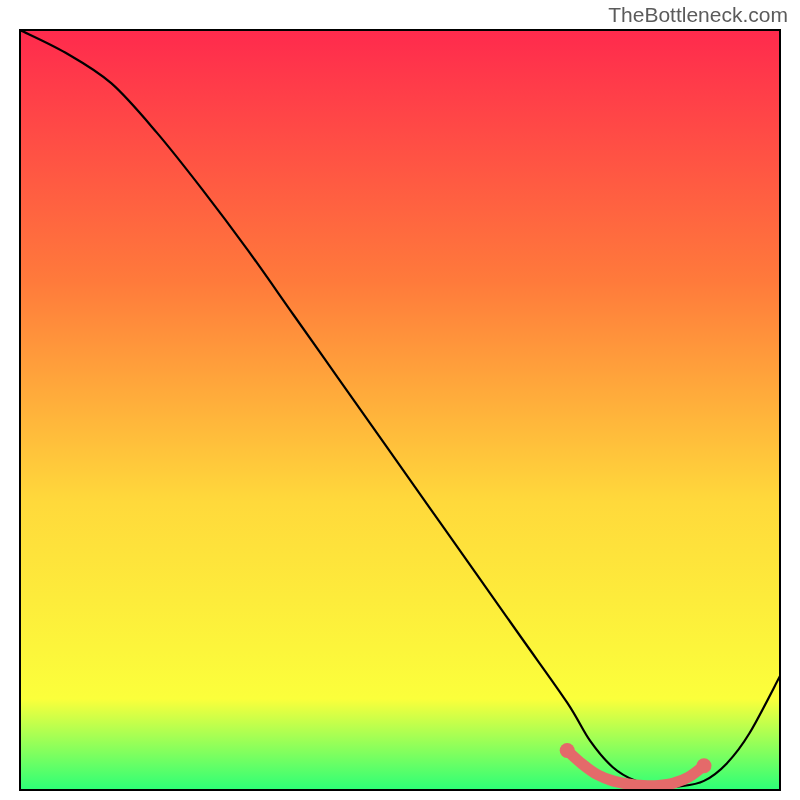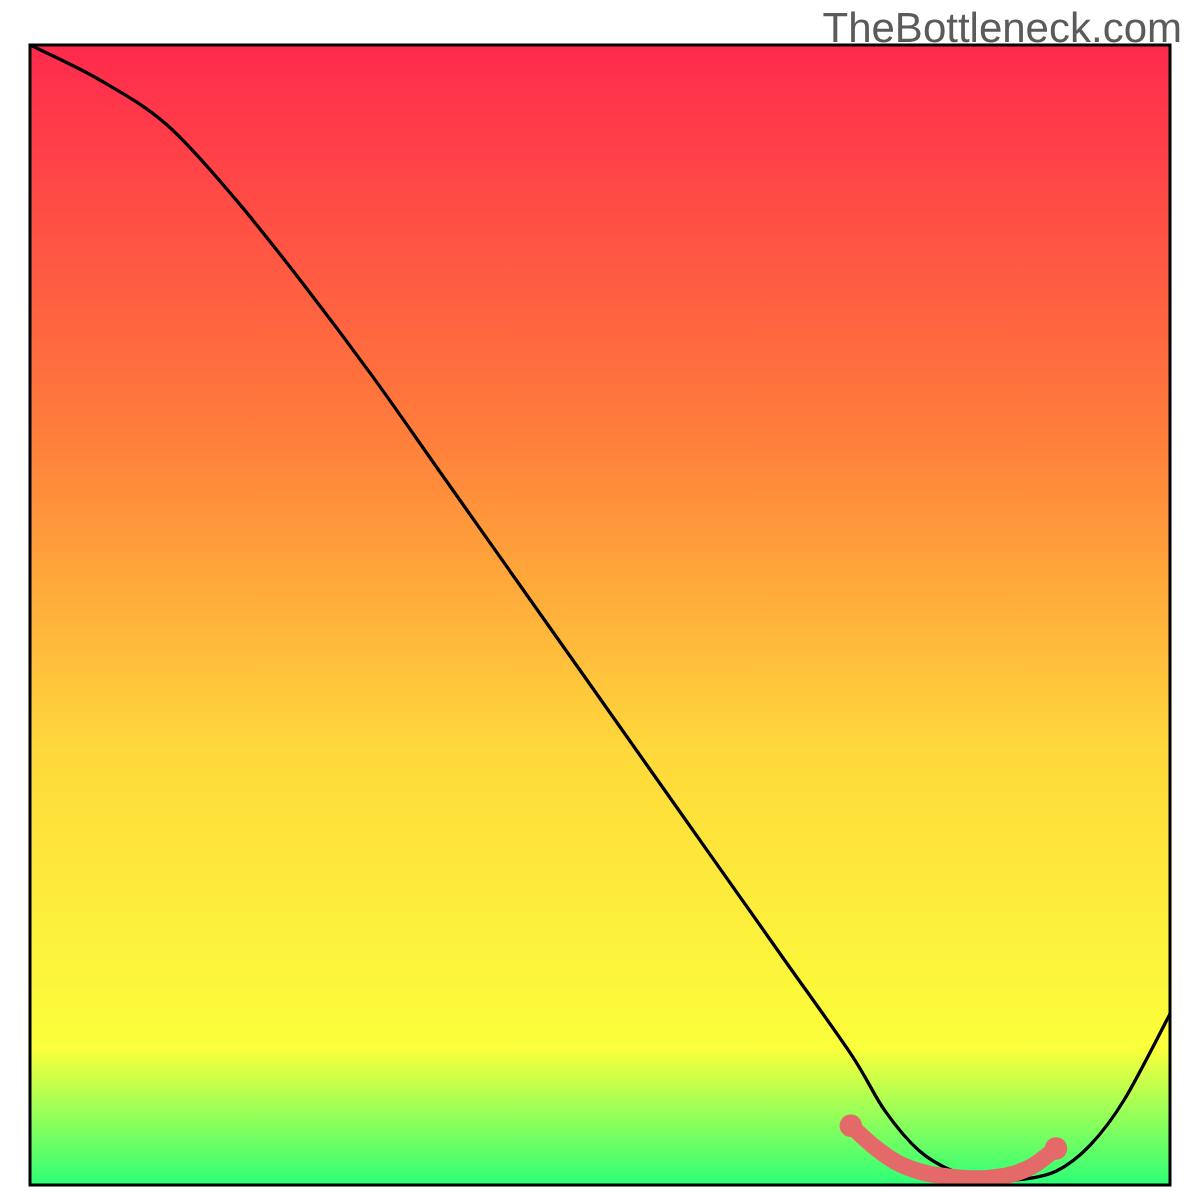--- a/index.html
+++ b/index.html
@@ -13,21 +13,21 @@
   }
   .stage {
     position: relative;
     width: 800px;
     height: 800px;
   }
   .attribution {
     position: absolute;
     top: 3px;
     right: 12px;
-    font-size: 28px;
+    font-size: 21px;
     font-weight: 500;
     color: #5b5b5b;
     letter-spacing: 0px;
   }
   svg.plot {
     position: absolute;
     left: 0;
     top: 0;
     width: 800px;
     height: 800px;

